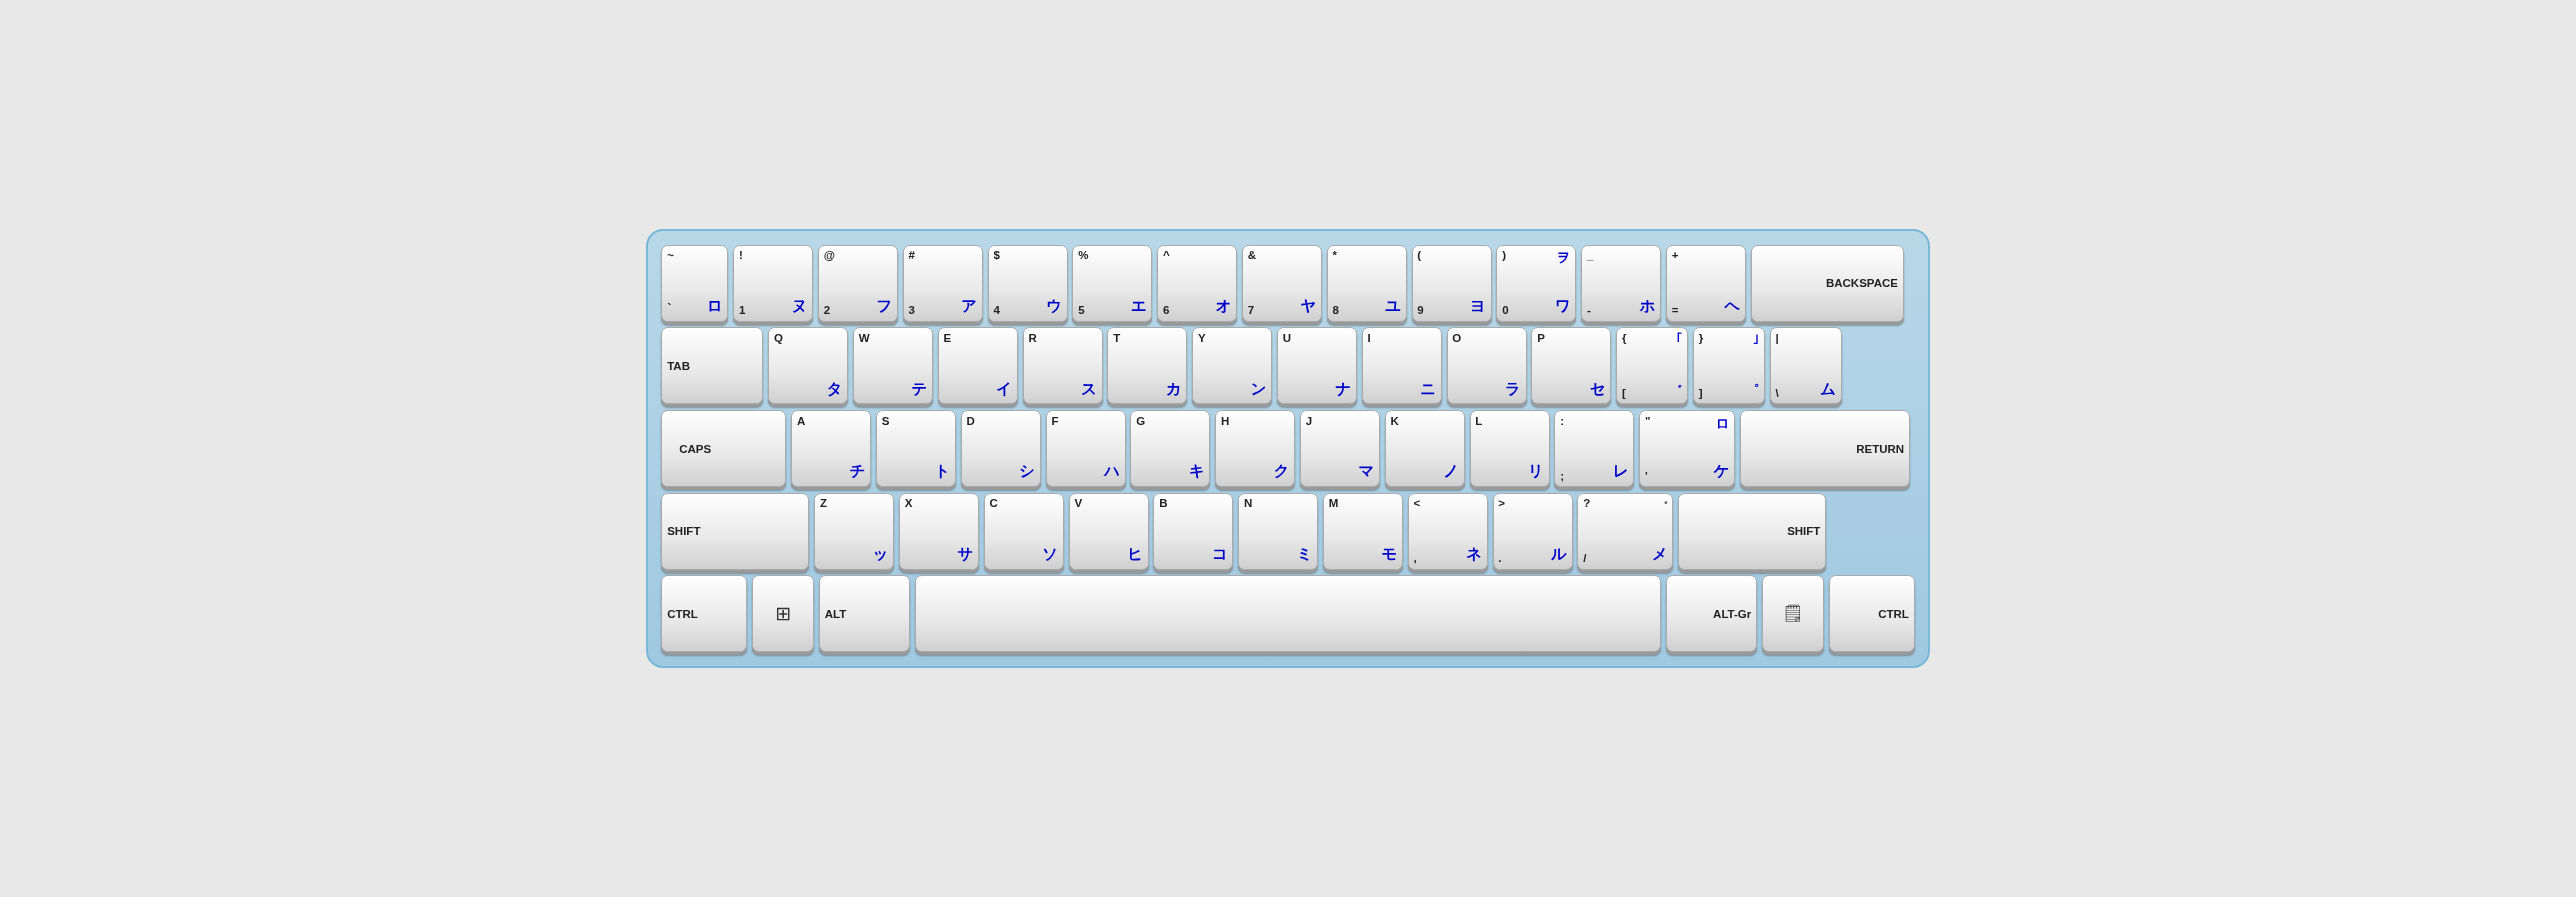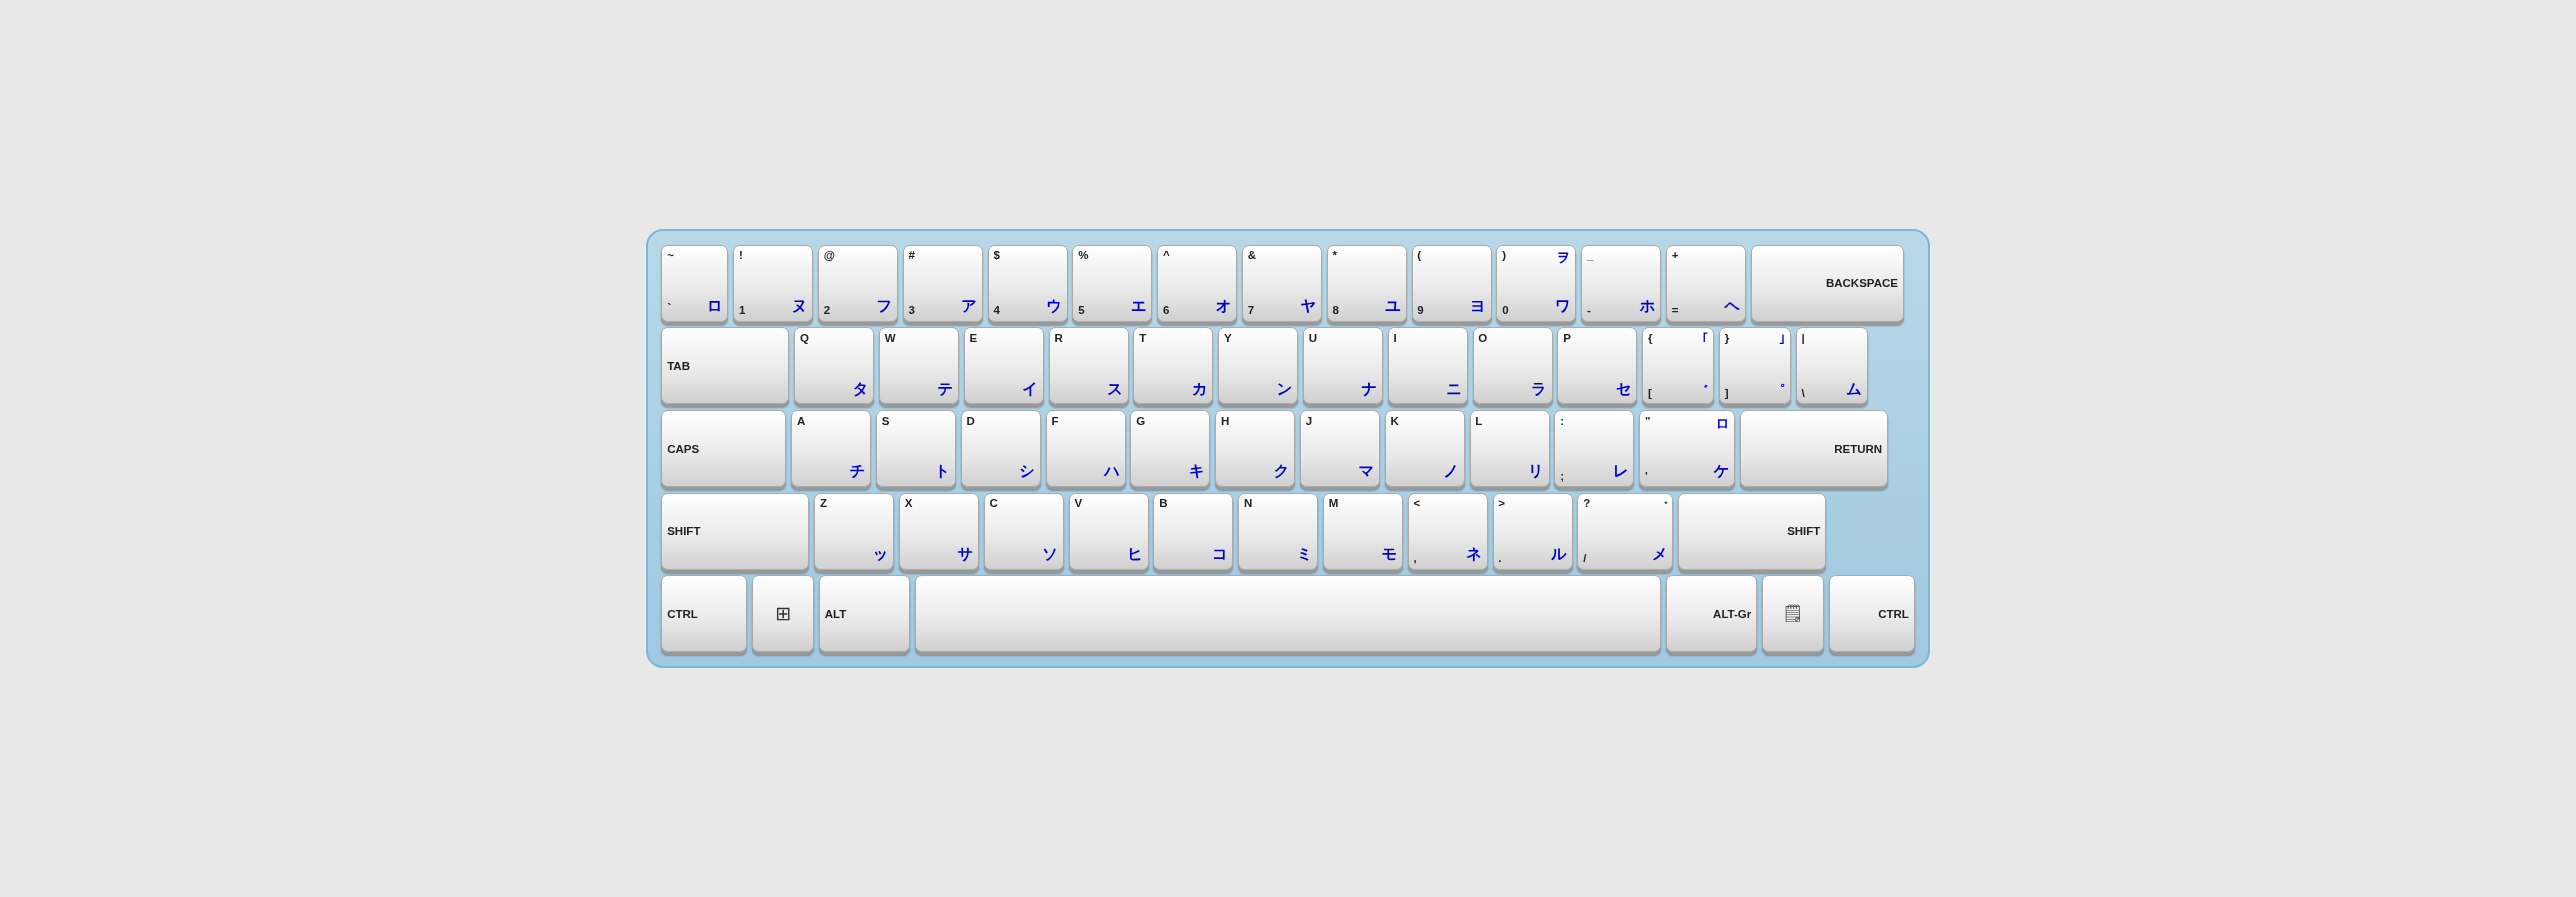--- a/index.html
+++ b/index.html
@@ -62,23 +62,23 @@
       font-size: 11.5px;
       font-weight: bold;
       color: #222;
       display: flex;
       align-items: center;
       justify-content: center;
       height: 100%;
     }
     
     .key-backspace { width: 153px; }
-    .key-tab { width: 128px; }
+    .key-tab { width: 102px; }
     .key-caps { width: 125px; }
-    .key-return { width: 148px; }
+    .key-return { width: 170px; }
     .key-shift-l { width: 148px; }
     .key-shift-r { width: 148px; }
     .key-ctrl { width: 86px; }
     .key-win { width: 62px; }
     .key-alt { width: 91px; }
     .key-space { flex: 1; }
     .key-altgr { width: 91px; }
     .key-menu { width: 62px; }
     .key-std { width: 80px; }
     
@@ -323,21 +323,21 @@
         </div>
       <div style="display:flex;justify-content:space-between;align-items:flex-end;">
         <span class="key-label">\</span>
         <span class="key-kana">ム</span>
       </div>
     </div>
   </div>
 
   <div class="row">
     <div class="key key-caps">
-      <div style="display:flex;align-items:flex-start;height:100%;">
+      <div style="display:flex;align-items:flex-start;height:100%;margin-left:12px;">
         <span class="key-special" style="align-self:flex-start;">CAPS</span>
       </div>
     </div>
     <div class="key key-std">
       <div class="key-top">
           <span class="key-label">A</span>
         </div>
       <div style="text-align:right;"><span class="key-kana">チ</span></div>
     </div>
     <div class="key key-std">

